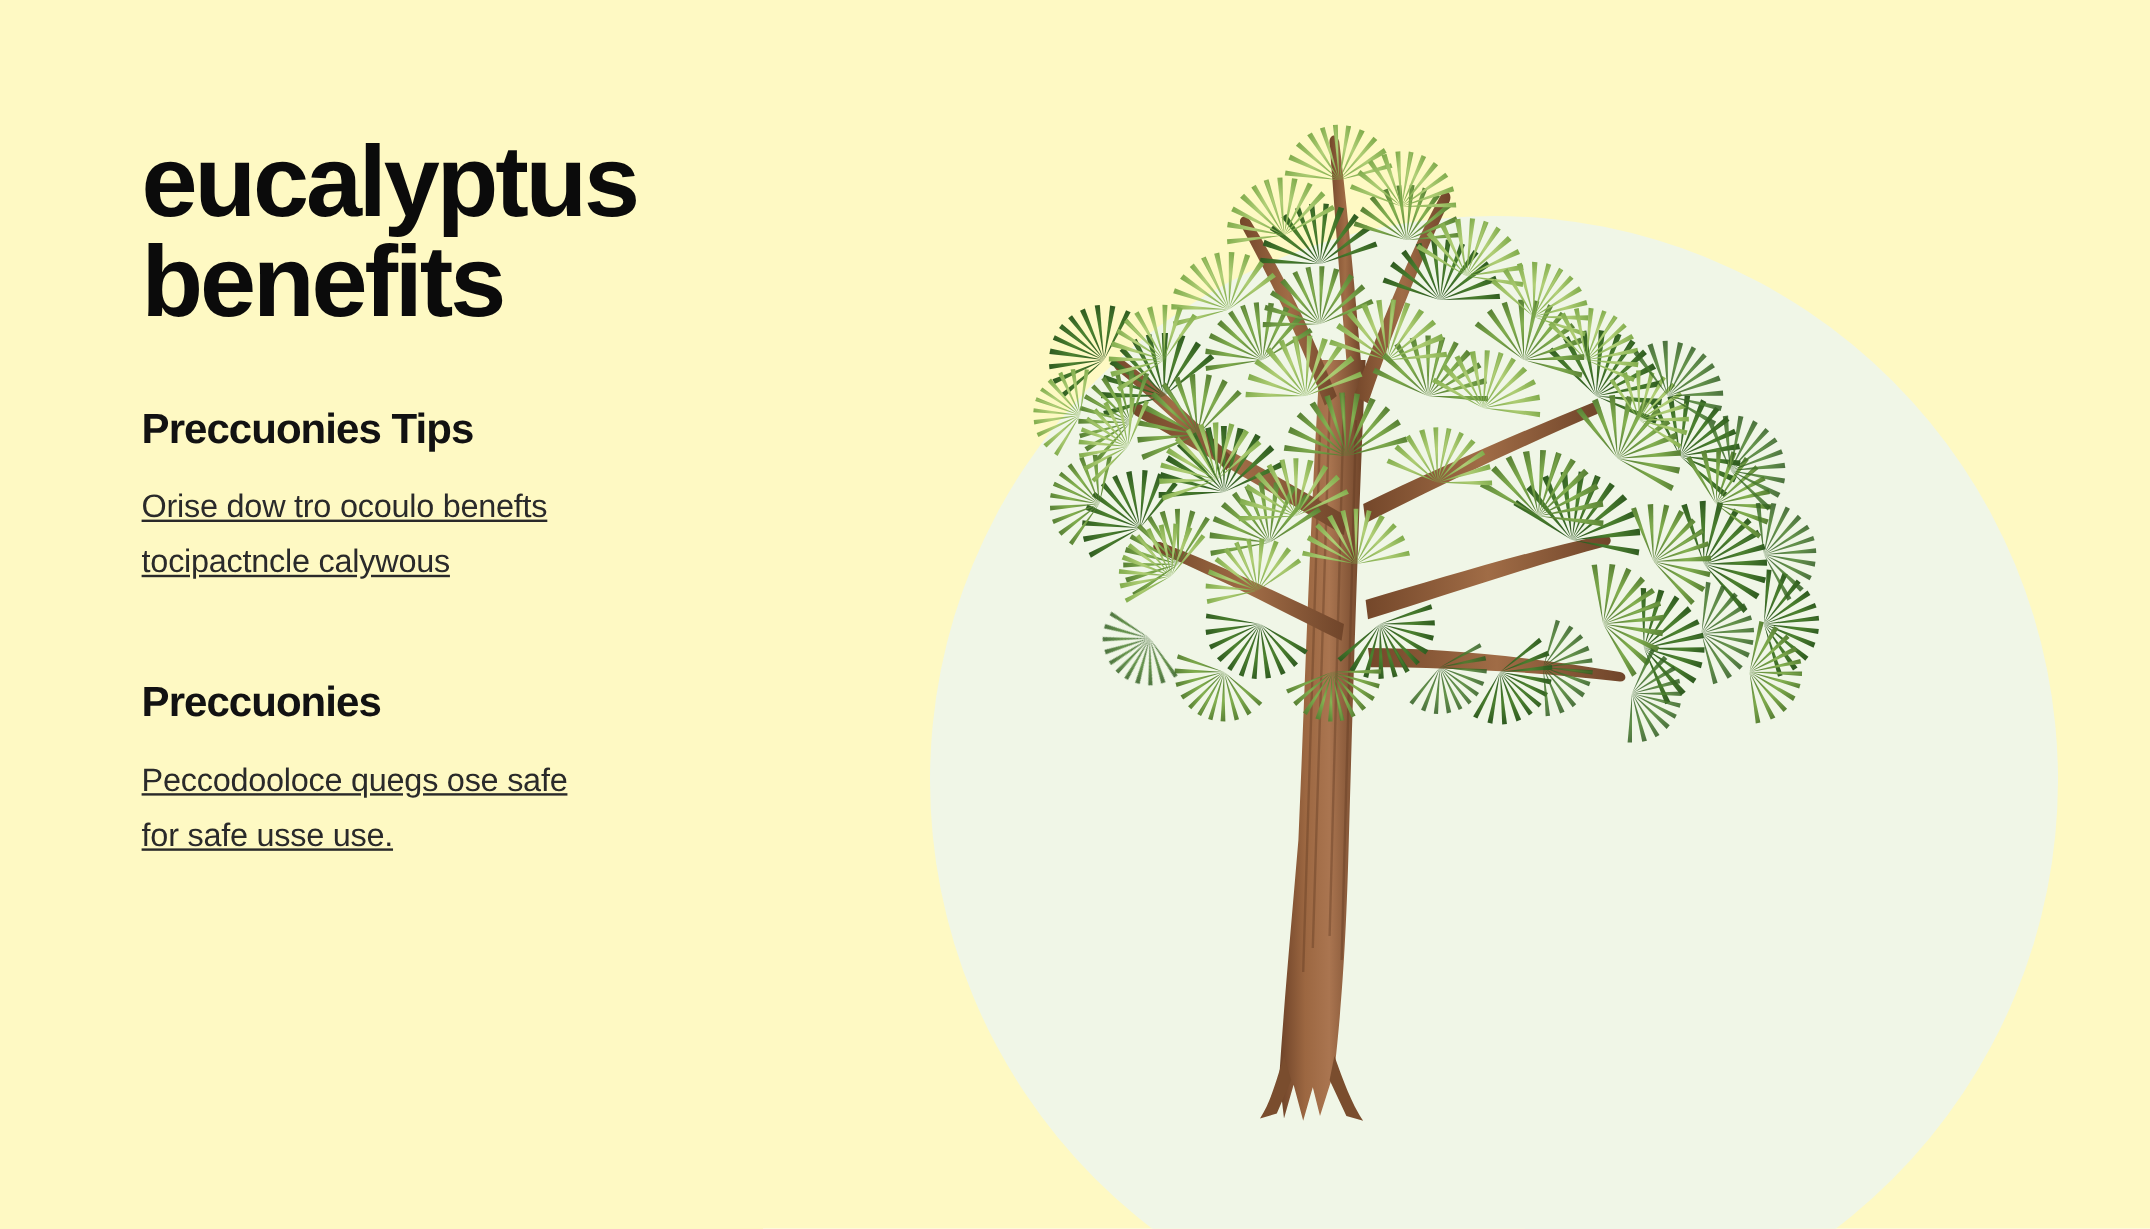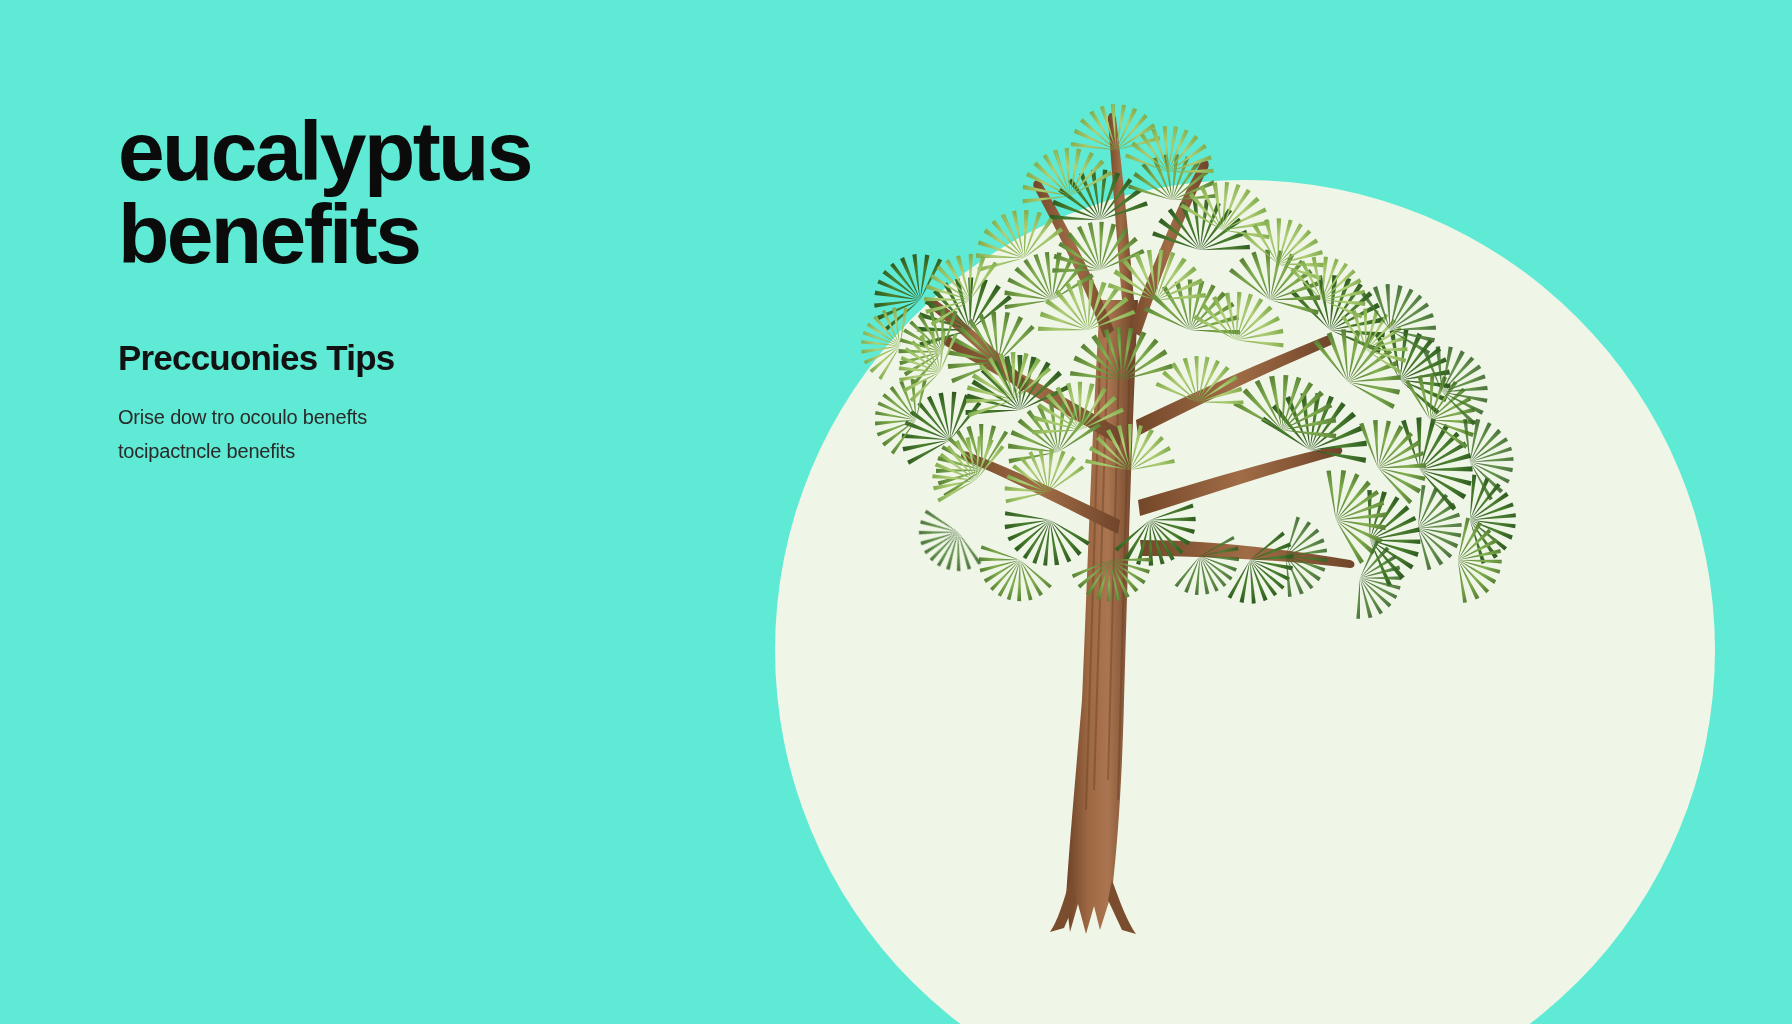--- a/index.html
+++ b/index.html
@@ -7,21 +7,21 @@
   html, body {
     width:1792px; height:1024px;
     background:#ffffff;
     font-family:"Liberation Sans", sans-serif;
     overflow:hidden;
   }
 
   .slide {
     position:relative;
     width:1792px; height:1024px;
-    background:#5eead4;
+    background:#fef9c3;
     display:flex;
     align-items:flex-start;
   }
 
   
   .text-pane {
     position:absolute;
     left:118px; top:110px;
     width:660px;
   }
@@ -42,25 +42,26 @@
 
   .section-title {
     font-size:35px;
     font-weight:700;
     letter-spacing:-0.8px;
     color:#121212;
     margin-bottom:22px;
   }
 
   .section-body {
-    font-size:20px;
+    font-size:27px;
     font-weight:400;
     line-height:1.70;
     letter-spacing:-0.2px;
     color:#2a2a2a;
+    text-decoration:underline;
   }
   .section-body .bl { display:block; }
 
   .gap-extra { margin-top:74px; }
 
   
   .art-pane {
     position:absolute;
     left:770px; top:0;
     width:1022px; height:1024px;
@@ -89,24 +90,31 @@
 
     <h1 class="headline">
       <span class="hl-line">eucalyptus</span>
       <span class="hl-line">benefits</span>
     </h1>
 
     <div class="section">
       <h2 class="section-title">Preccuonies Tips</h2>
       <p class="section-body">
         <span class="bl">Orise dow tro ocoulo benefts</span>
-        <span class="bl">tocipactncle benefits</span>
+        <span class="bl">tocipactncle calywous</span>
       </p>
     </div>
 
+    <div class="section gap-extra">
+      <h2 class="section-title">Preccuonies</h2>
+      <p class="section-body">
+        <span class="bl">Peccodooloce quegs ose safe</span>
+        <span class="bl">for safe usse use.</span>
+      </p>
+    </div>
 
   </div>
 
   <div class="art-pane">
 
     <div class="bg-circle"></div>
 
     <svg class="tree-svg" viewBox="0 0 1022 1024">
       <defs>
         <linearGradient id="barkGrad" x1="0" y1="0" x2="1" y2="0">

